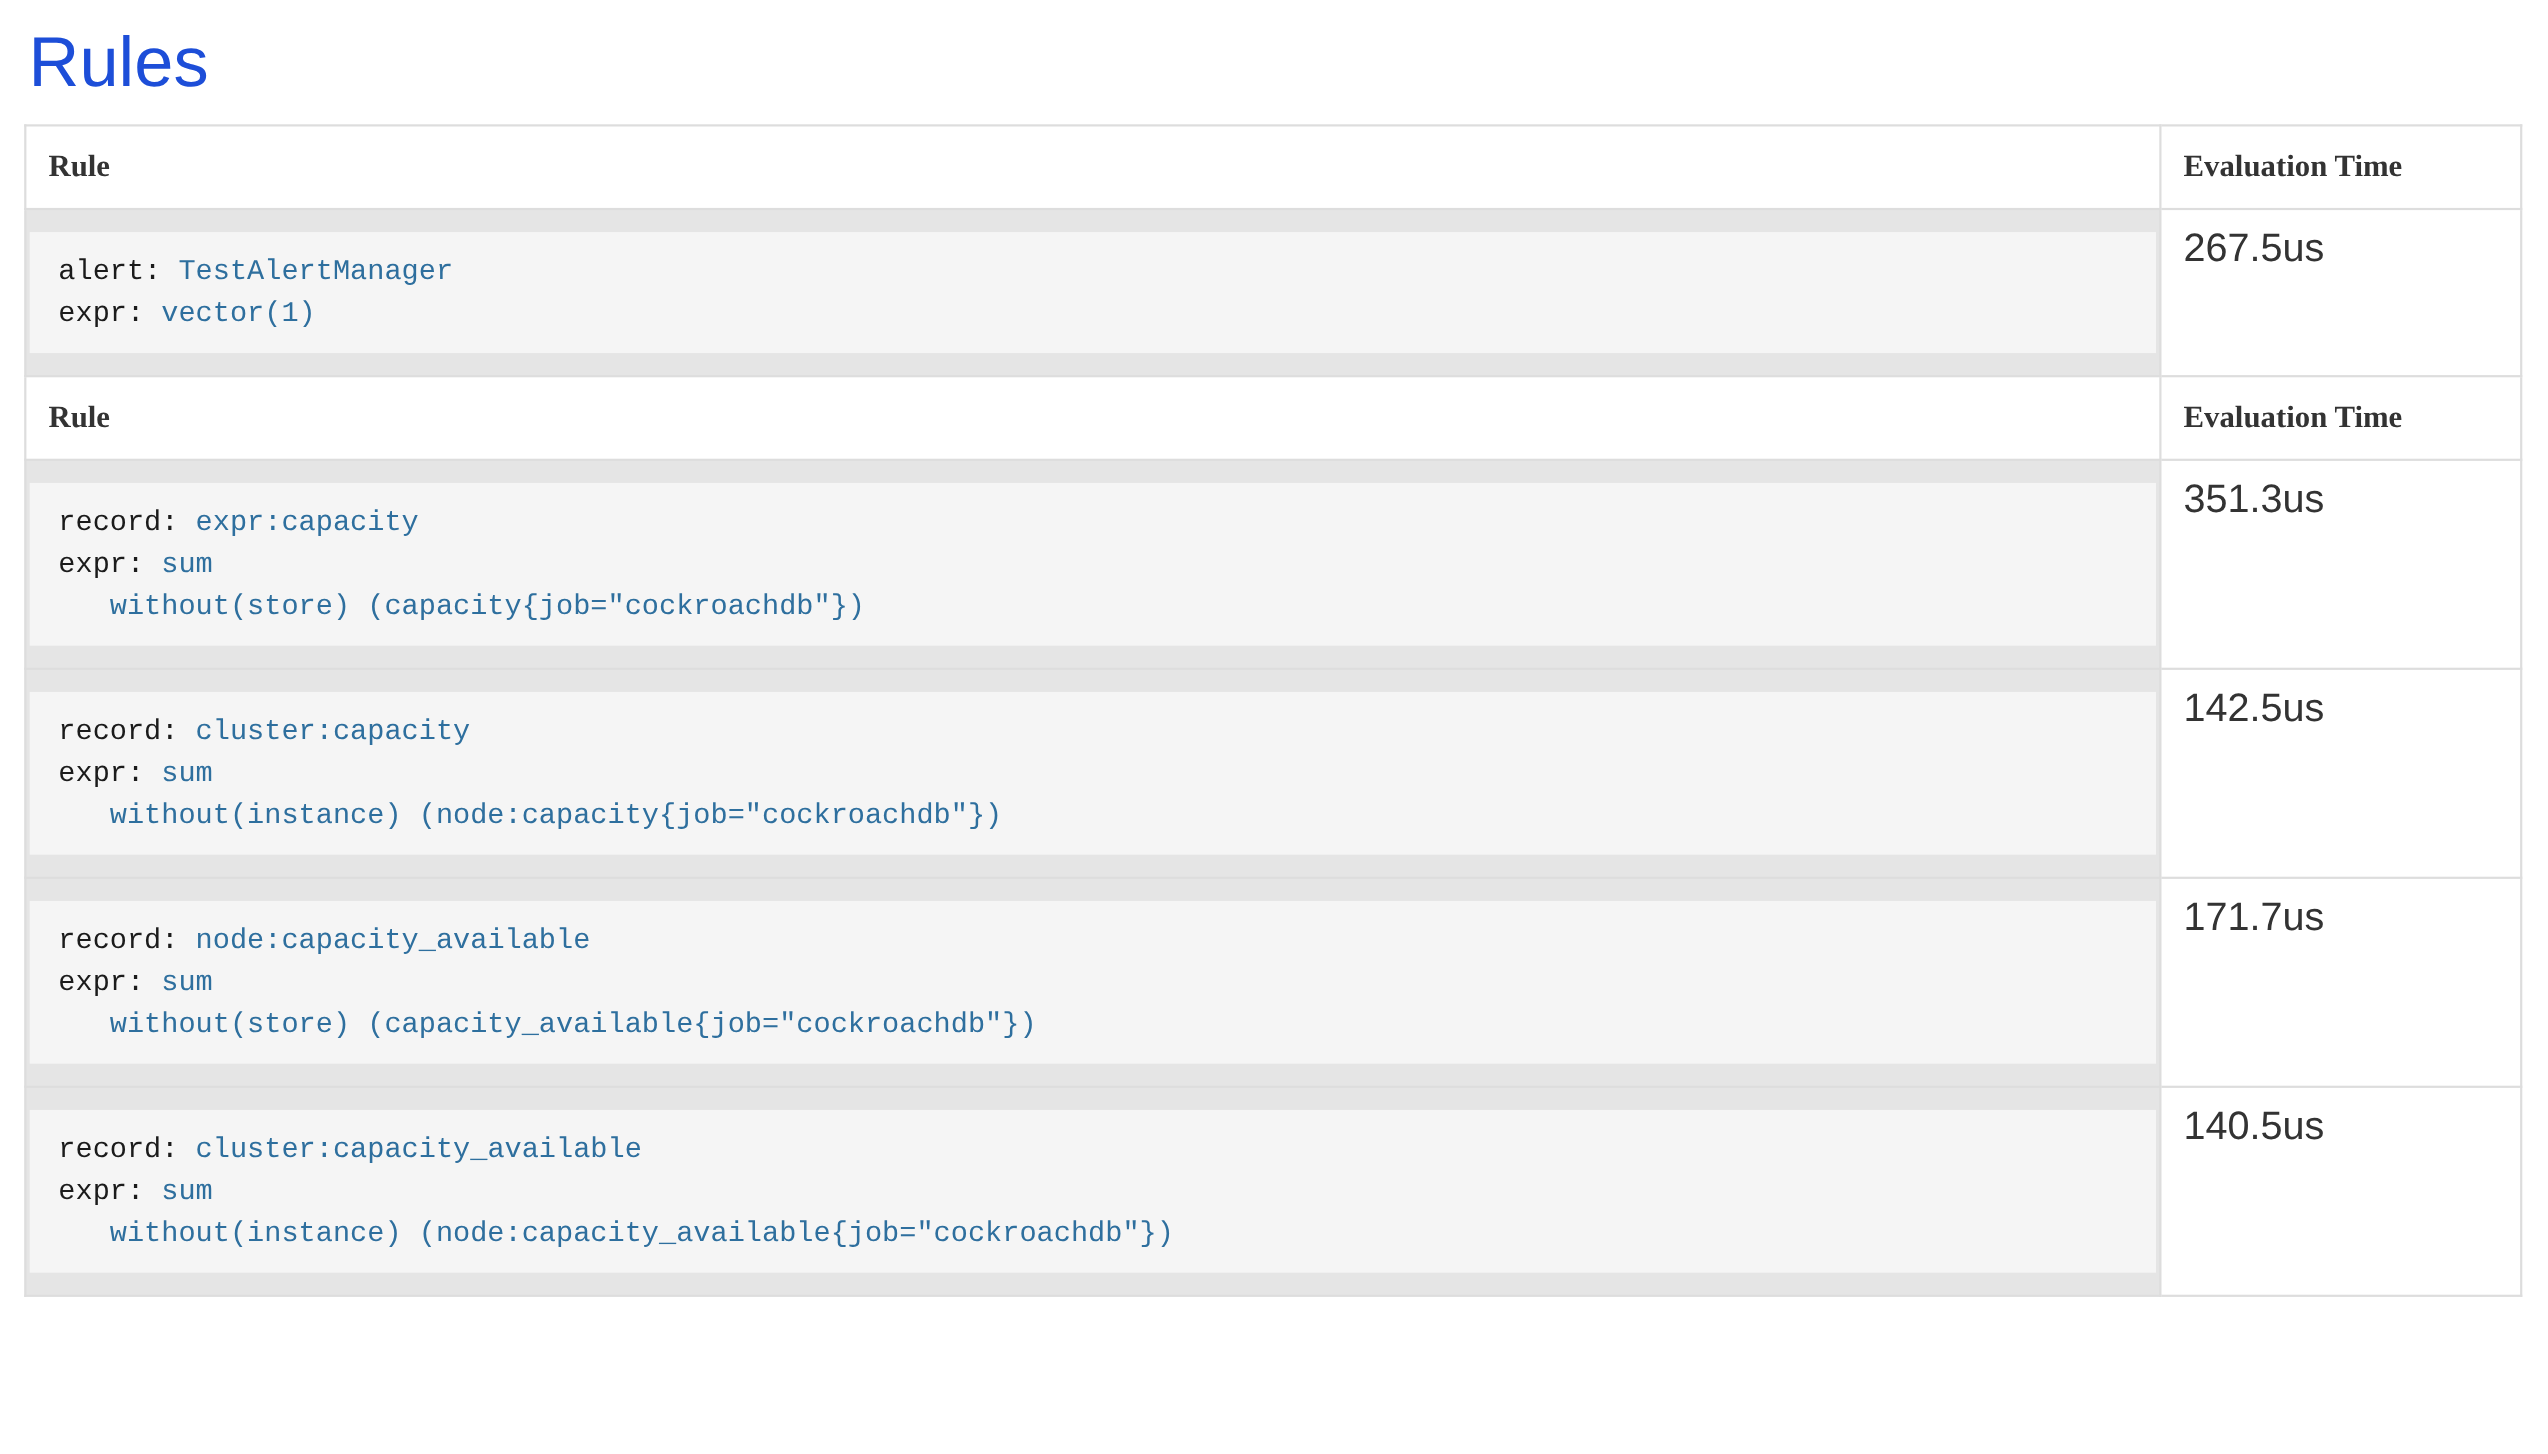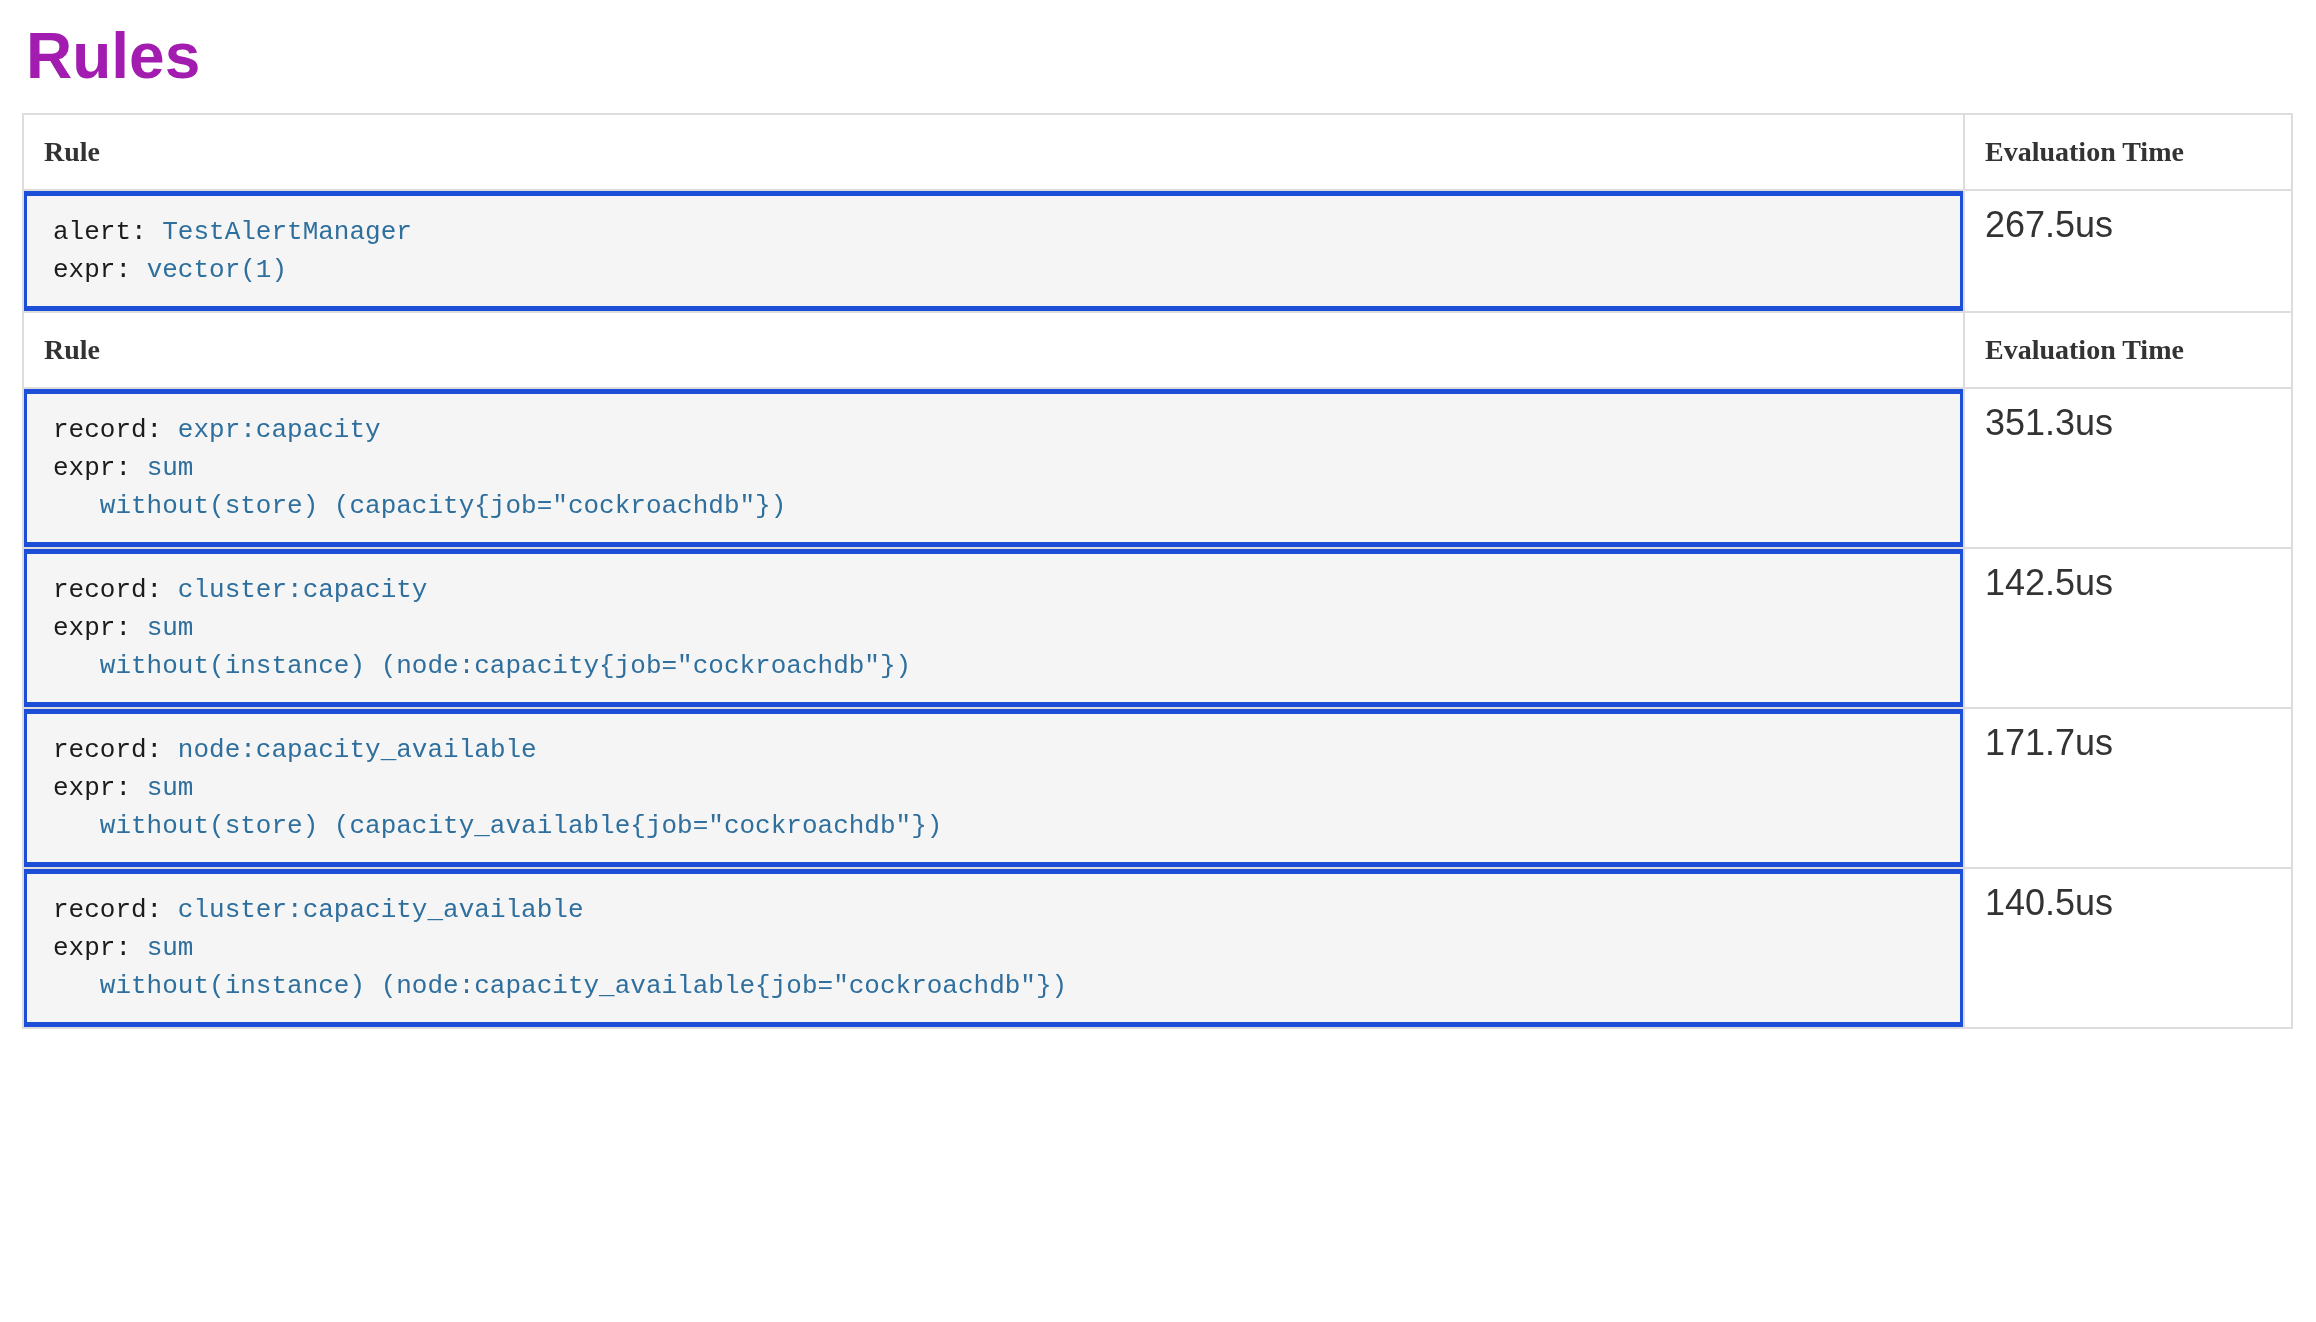--- a/index.html
+++ b/index.html
@@ -12,22 +12,22 @@
     font-family: "Liberation Sans", "DejaVu Sans", sans-serif;
     color: #333333;
   }
   .container {
     margin: 0 0 0 22px;
     width: 2270px;
   }
   h1.page-title {
     font-size: 64px;
     line-height: 68px;
-    font-weight: bold;
-    color: #a21caf;
+    font-weight: normal;
+    color: #1d4ed8;
     margin: 22px 0 0 4px;
   }
   table.rules-table {
     border-collapse: collapse;
     table-layout: fixed;
     width: 2269px;
     margin-top: 23px;
   }
   col.col-rule { width: 1941px; }
   col.col-time { width: 328px; }
@@ -52,22 +52,22 @@
     padding: 17px 16px 17px 20px;
     font-size: 28px;
     line-height: 40px;
     font-weight: bold;
     color: #333333;
     background: #ffffff;
     font-family: Liberation Serif, serif;
   }
   
   td.rule-cell {
-    padding: 5px 3px;
-    background: #1d4ed8;
+    padding: 20px 3px;
+    background: #e5e5e5;
   }
   .rule-pre {
     background: #f5f5f5;
     padding: 17px 26px;
     font-family: "Liberation Mono", "DejaVu Sans Mono", monospace;
     font-size: 26px;
     line-height: 38px;
     color: #1b1b1b;
     overflow: hidden;
   }

